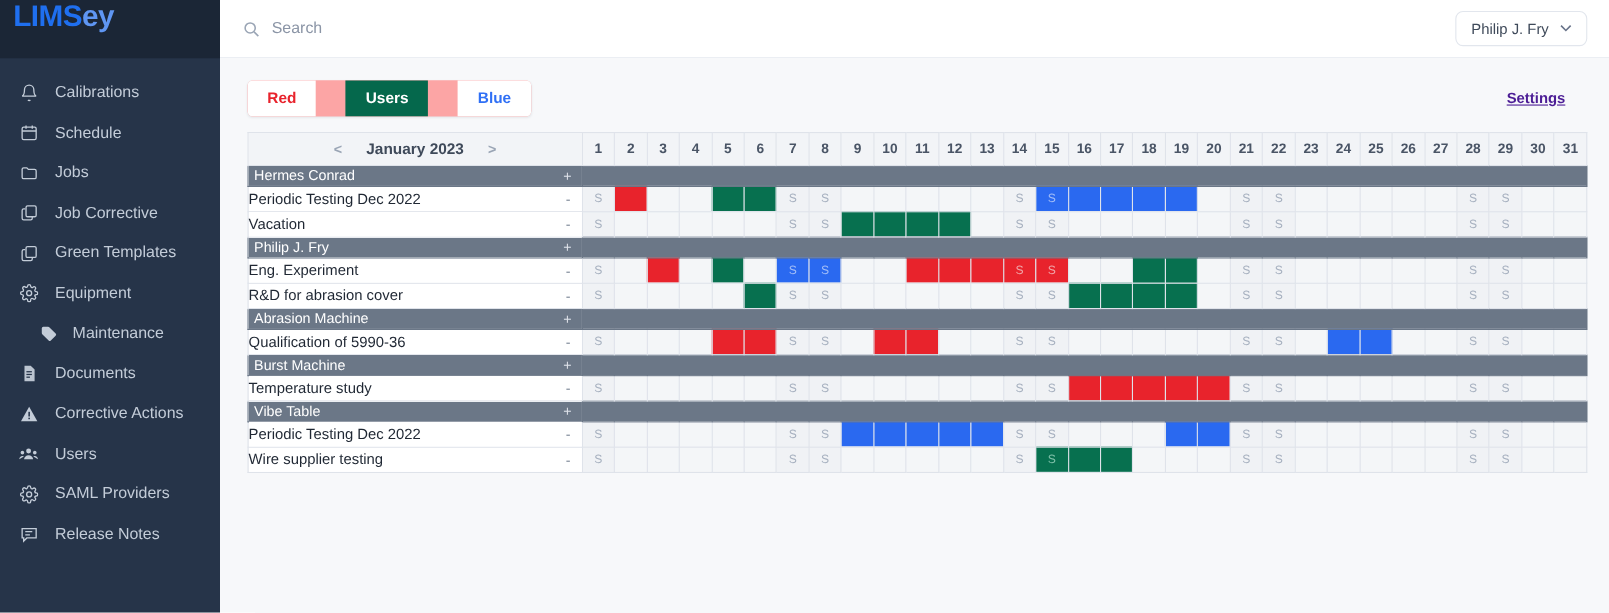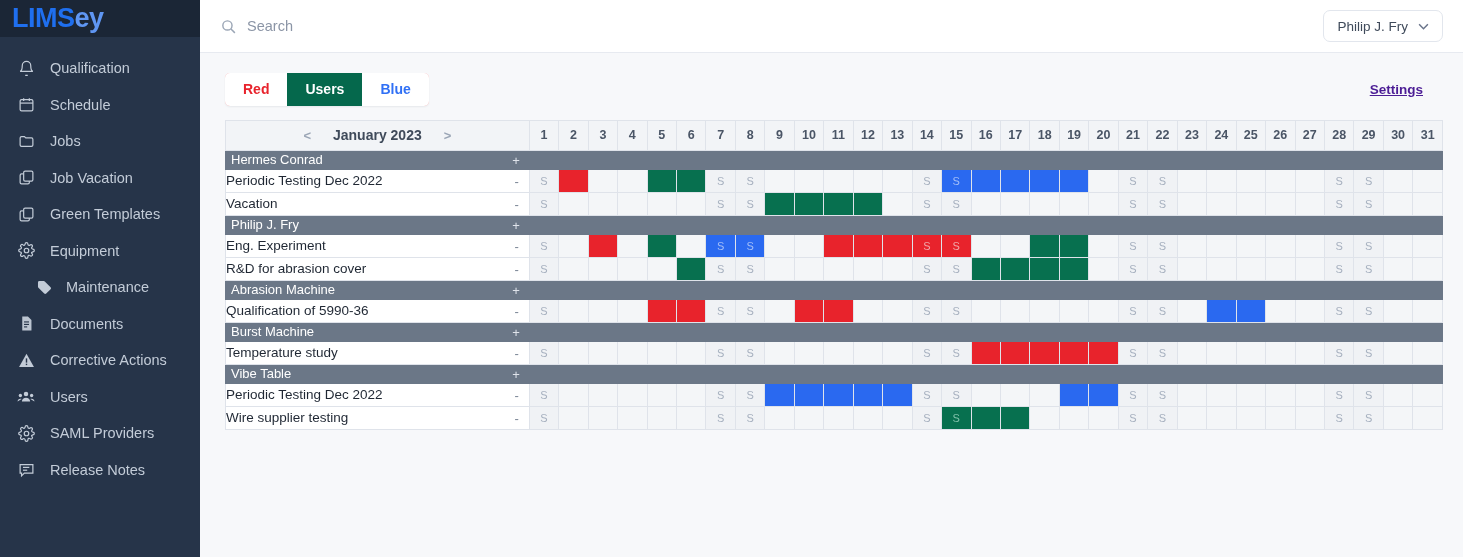--- a/index.html
+++ b/index.html
@@ -12,23 +12,23 @@
   .app { display: flex; width: 1463px; height: 557px; }
 
   
   .sidebar {
     width: 200px; height: 557px;
     background: #263449;
     flex: 0 0 200px;
     display: flex; flex-direction: column;
   }
   .brand {
-    height: 37px;
+    height: 53px;
     background: #1b2636;
-    display: flex; align-items: center;
+    display: flex; align-items: flex-start;
     padding-left: 12px;
     font-size: 27px; font-weight: bold;
     letter-spacing: -0.5px;
   }
   .brand .b1 { color: #1f6fef; }
   .brand .b2 { color: #5f96f3; }
   .nav { padding-top: 13px; }
   .nav-item {
     display: flex; align-items: center;
     height: 36.5px;
@@ -75,20 +75,21 @@
   .caret { font-size: 11px; color: #69748a; }
 
   .content { flex: 1; background: #f7f8fa; padding: 20px 20px 0 25px; position: relative; }
 
   .toolbar { display: flex; align-items: center; justify-content: space-between; margin-bottom: 14px; }
   .tabgroup {
     display: inline-flex;
     border-radius: 5px; overflow: hidden;
     background: #fca5a5;
     box-shadow: 0 1px 2px rgba(16,24,40,.07);
+    gap: 27px;
   }
   .tab {
     padding: 8px 18px;
     font-size: 14px; font-weight: bold;
     background: #fff; cursor: pointer;
     border: none; font-family: "Liberation Sans", sans-serif;
     line-height: 1.2;
   }
   .tab.red { color: #e8232c; }
   .tab.blue { color: #3070f5; }
@@ -165,21 +166,21 @@
         <span class="b2">ey</span>
     </div>
     <nav class="nav" id="nav">
         <div class="nav-item">
           <span class="ico">
             <svg width="17" height="17" viewBox="0 0 24 24" fill="none" stroke="currentColor" stroke-width="1.7">
               <path d="M18 8a6 6 0 1 0-12 0c0 7-3 8-3 8h18s-3-1-3-8"></path>
               <path d="M10.5 21a1.8 1.8 0 0 0 3 0"></path>
             </svg>
           </span>
-          <span>Qualification</span>
+          <span>Calibrations</span>
         </div>
         <div class="nav-item">
           <span class="ico">
             <svg width="17" height="17" viewBox="0 0 24 24" fill="none" stroke="currentColor" stroke-width="1.7">
               <rect x="3" y="5" width="18" height="16" rx="2"></rect>
               <line x1="3" y1="10" x2="21" y2="10"></line>
               <line x1="8" y1="3" x2="8" y2="7"></line>
               <line x1="16" y1="3" x2="16" y2="7"></line>
             </svg>
           </span>
@@ -193,21 +194,21 @@
           </span>
           <span>Jobs</span>
         </div>
         <div class="nav-item">
           <span class="ico">
             <svg width="17" height="17" viewBox="0 0 24 24" fill="none" stroke="currentColor" stroke-width="1.7">
               <rect x="8" y="3" width="13" height="14" rx="2"></rect>
               <path d="M16 17v2a2 2 0 0 1-2 2H5a2 2 0 0 1-2-2V9a2 2 0 0 1 2-2h2"></path>
             </svg>
           </span>
-          <span>Job Vacation</span>
+          <span>Job Corrective</span>
         </div>
         <div class="nav-item">
           <span class="ico">
             <svg width="17" height="17" viewBox="0 0 24 24" fill="none" stroke="currentColor" stroke-width="1.7">
               <rect x="8" y="3" width="13" height="14" rx="2"></rect>
               <path d="M16 17v2a2 2 0 0 1-2 2H5a2 2 0 0 1-2-2V9a2 2 0 0 1 2-2h2"></path>
             </svg>
           </span>
           <span>Green Templates</span>
         </div>

